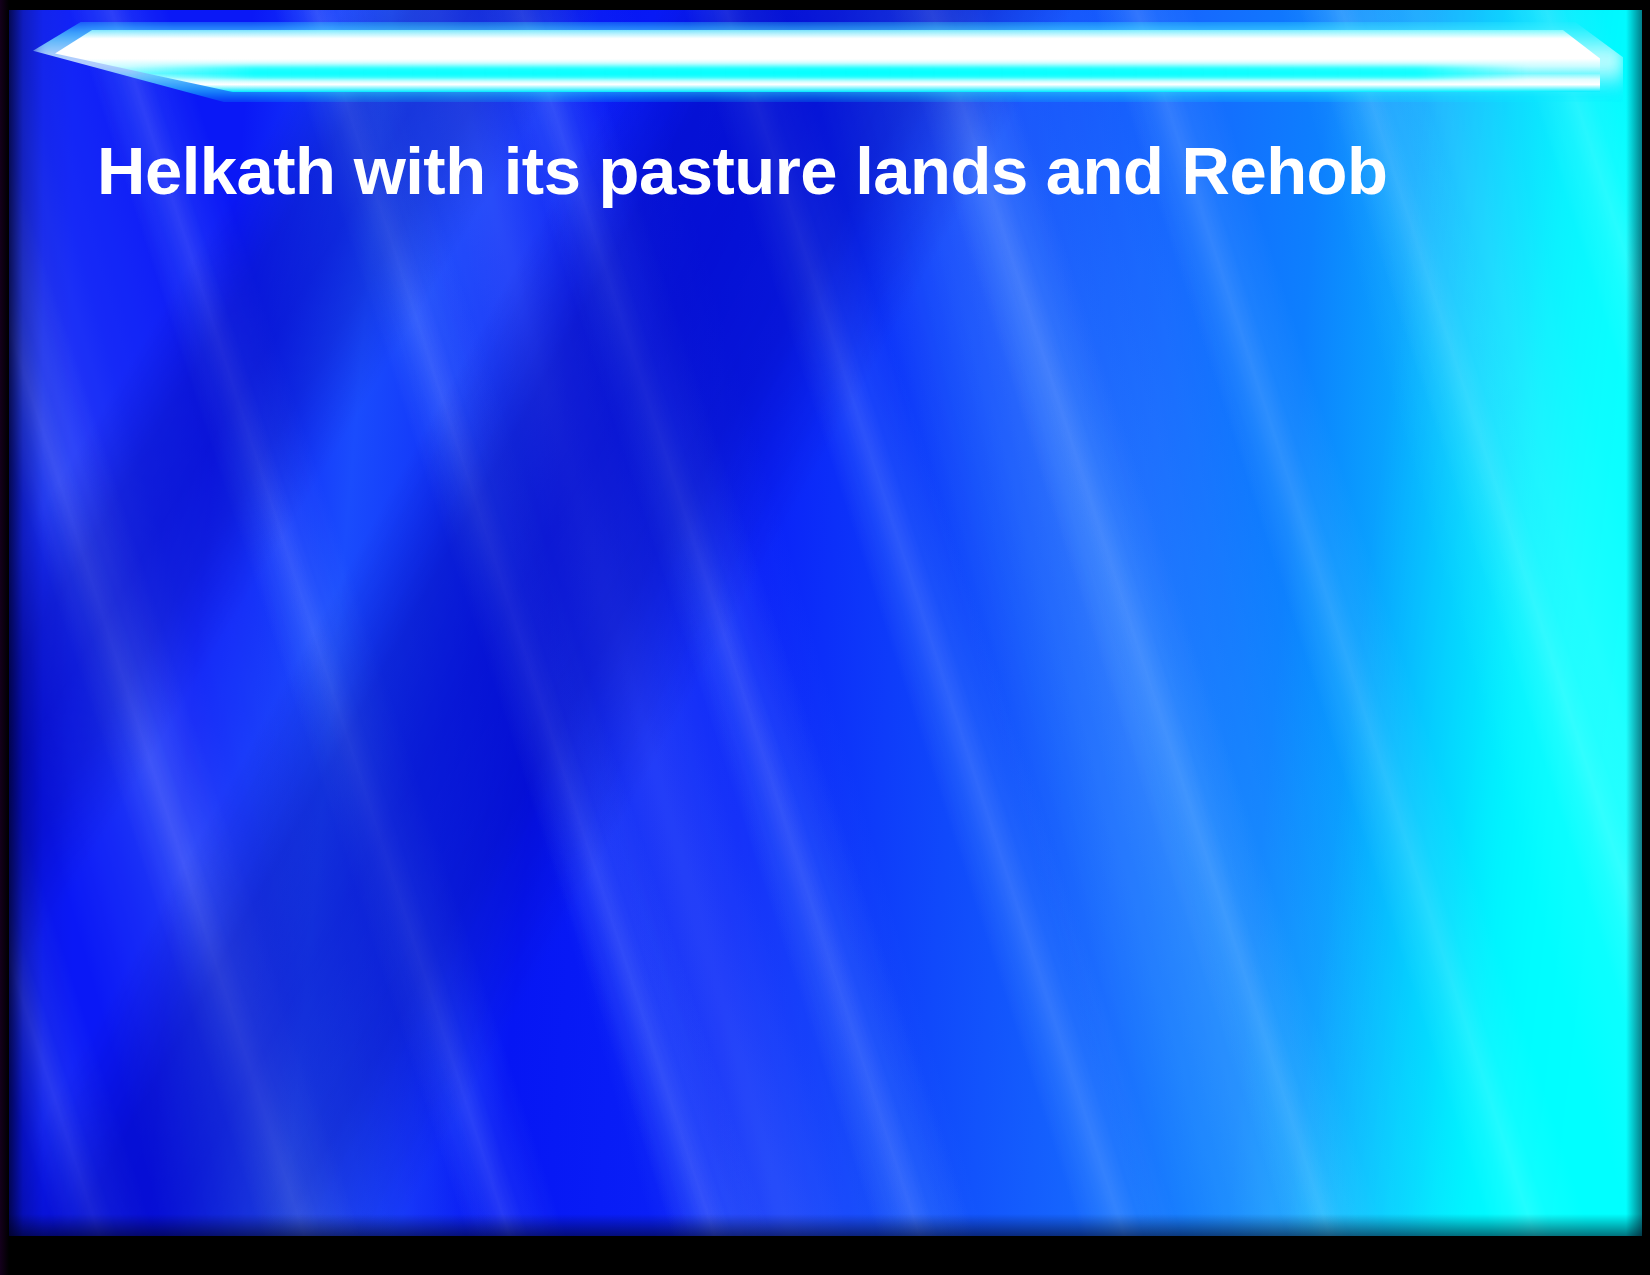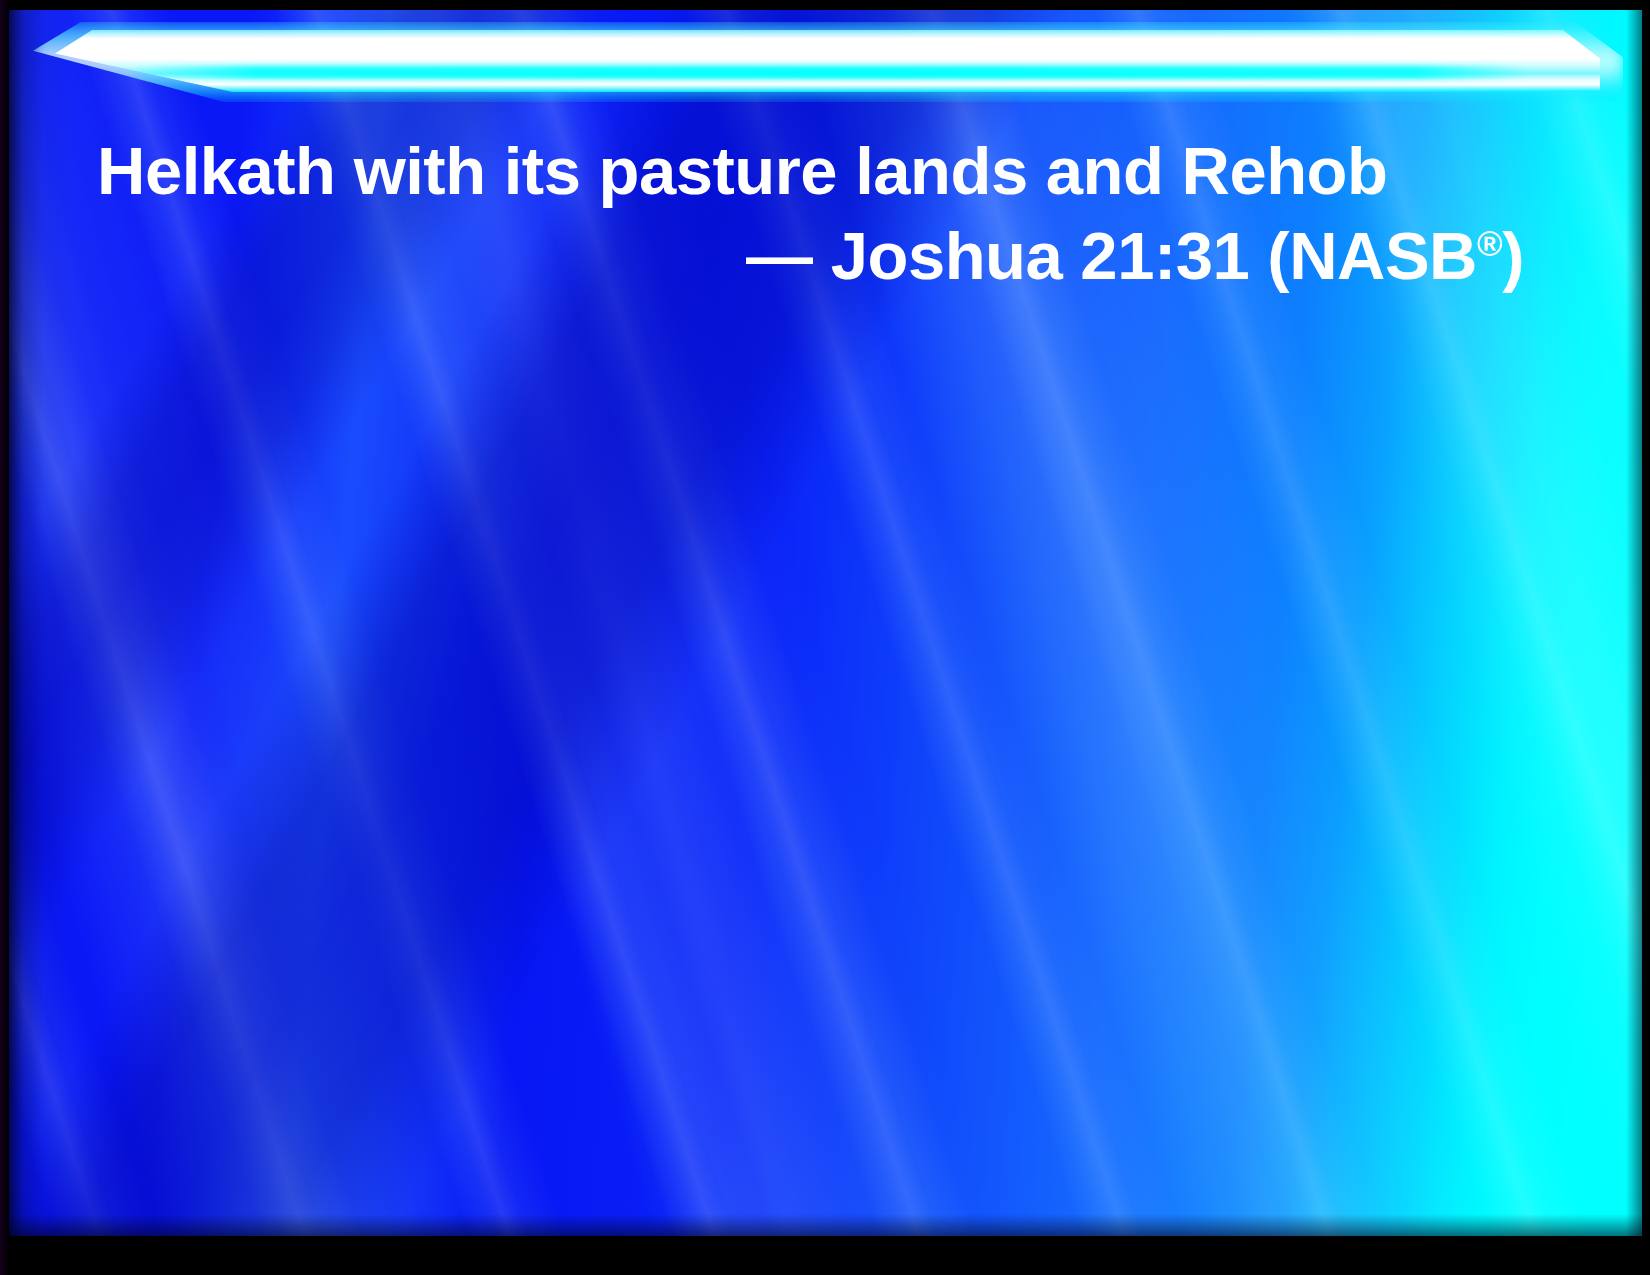--- a/index.html
+++ b/index.html
@@ -263,20 +263,17 @@
 
     <div id="top-glow-bar-halo"></div>
     <div id="top-glow-bar"></div>
     <div id="top-glow-bar-cyanstreak"></div>
 
     <div id="verse-block">
 
       <div class="verse-line">Helkath with its pasture lands and Rehob</div>
 
 
-      <div id="verse-attribution">
-        <span>— Joshua 21:31 (NASB</span><span class="reg-mark">®</span><span>)</span>
-      </div>
 
     </div>
 
   </div>
 </div>
 
 </body></html>

